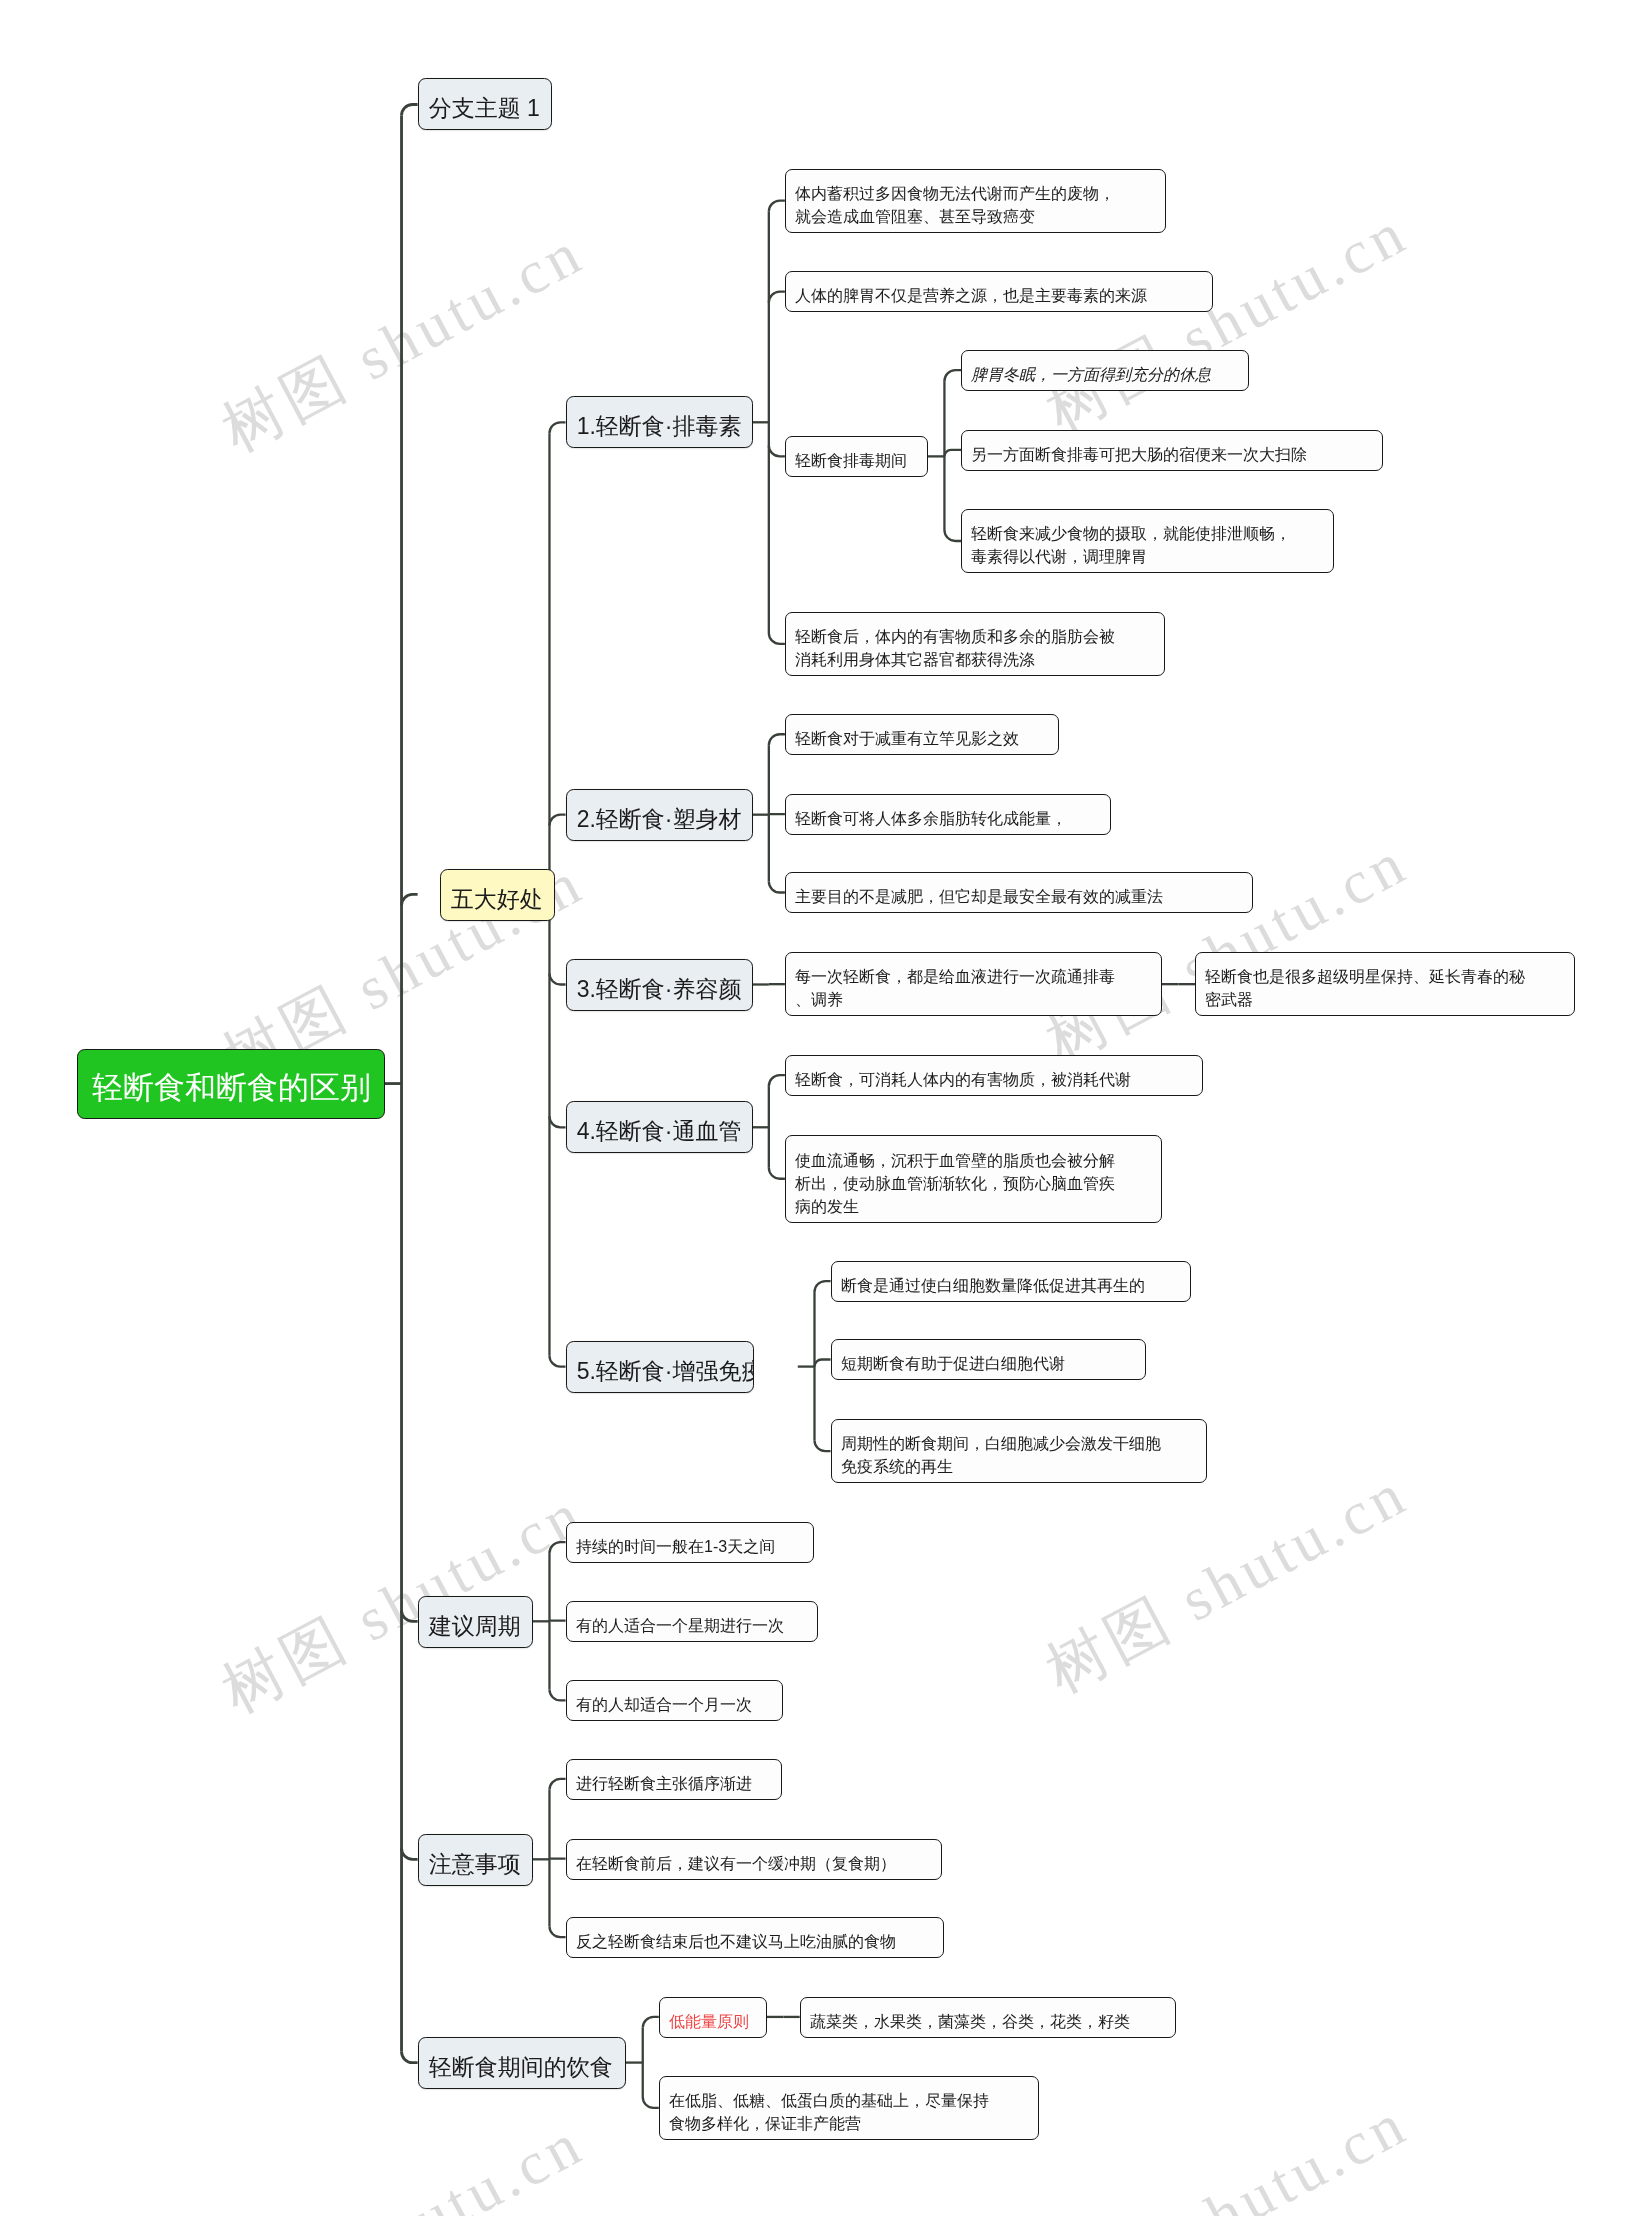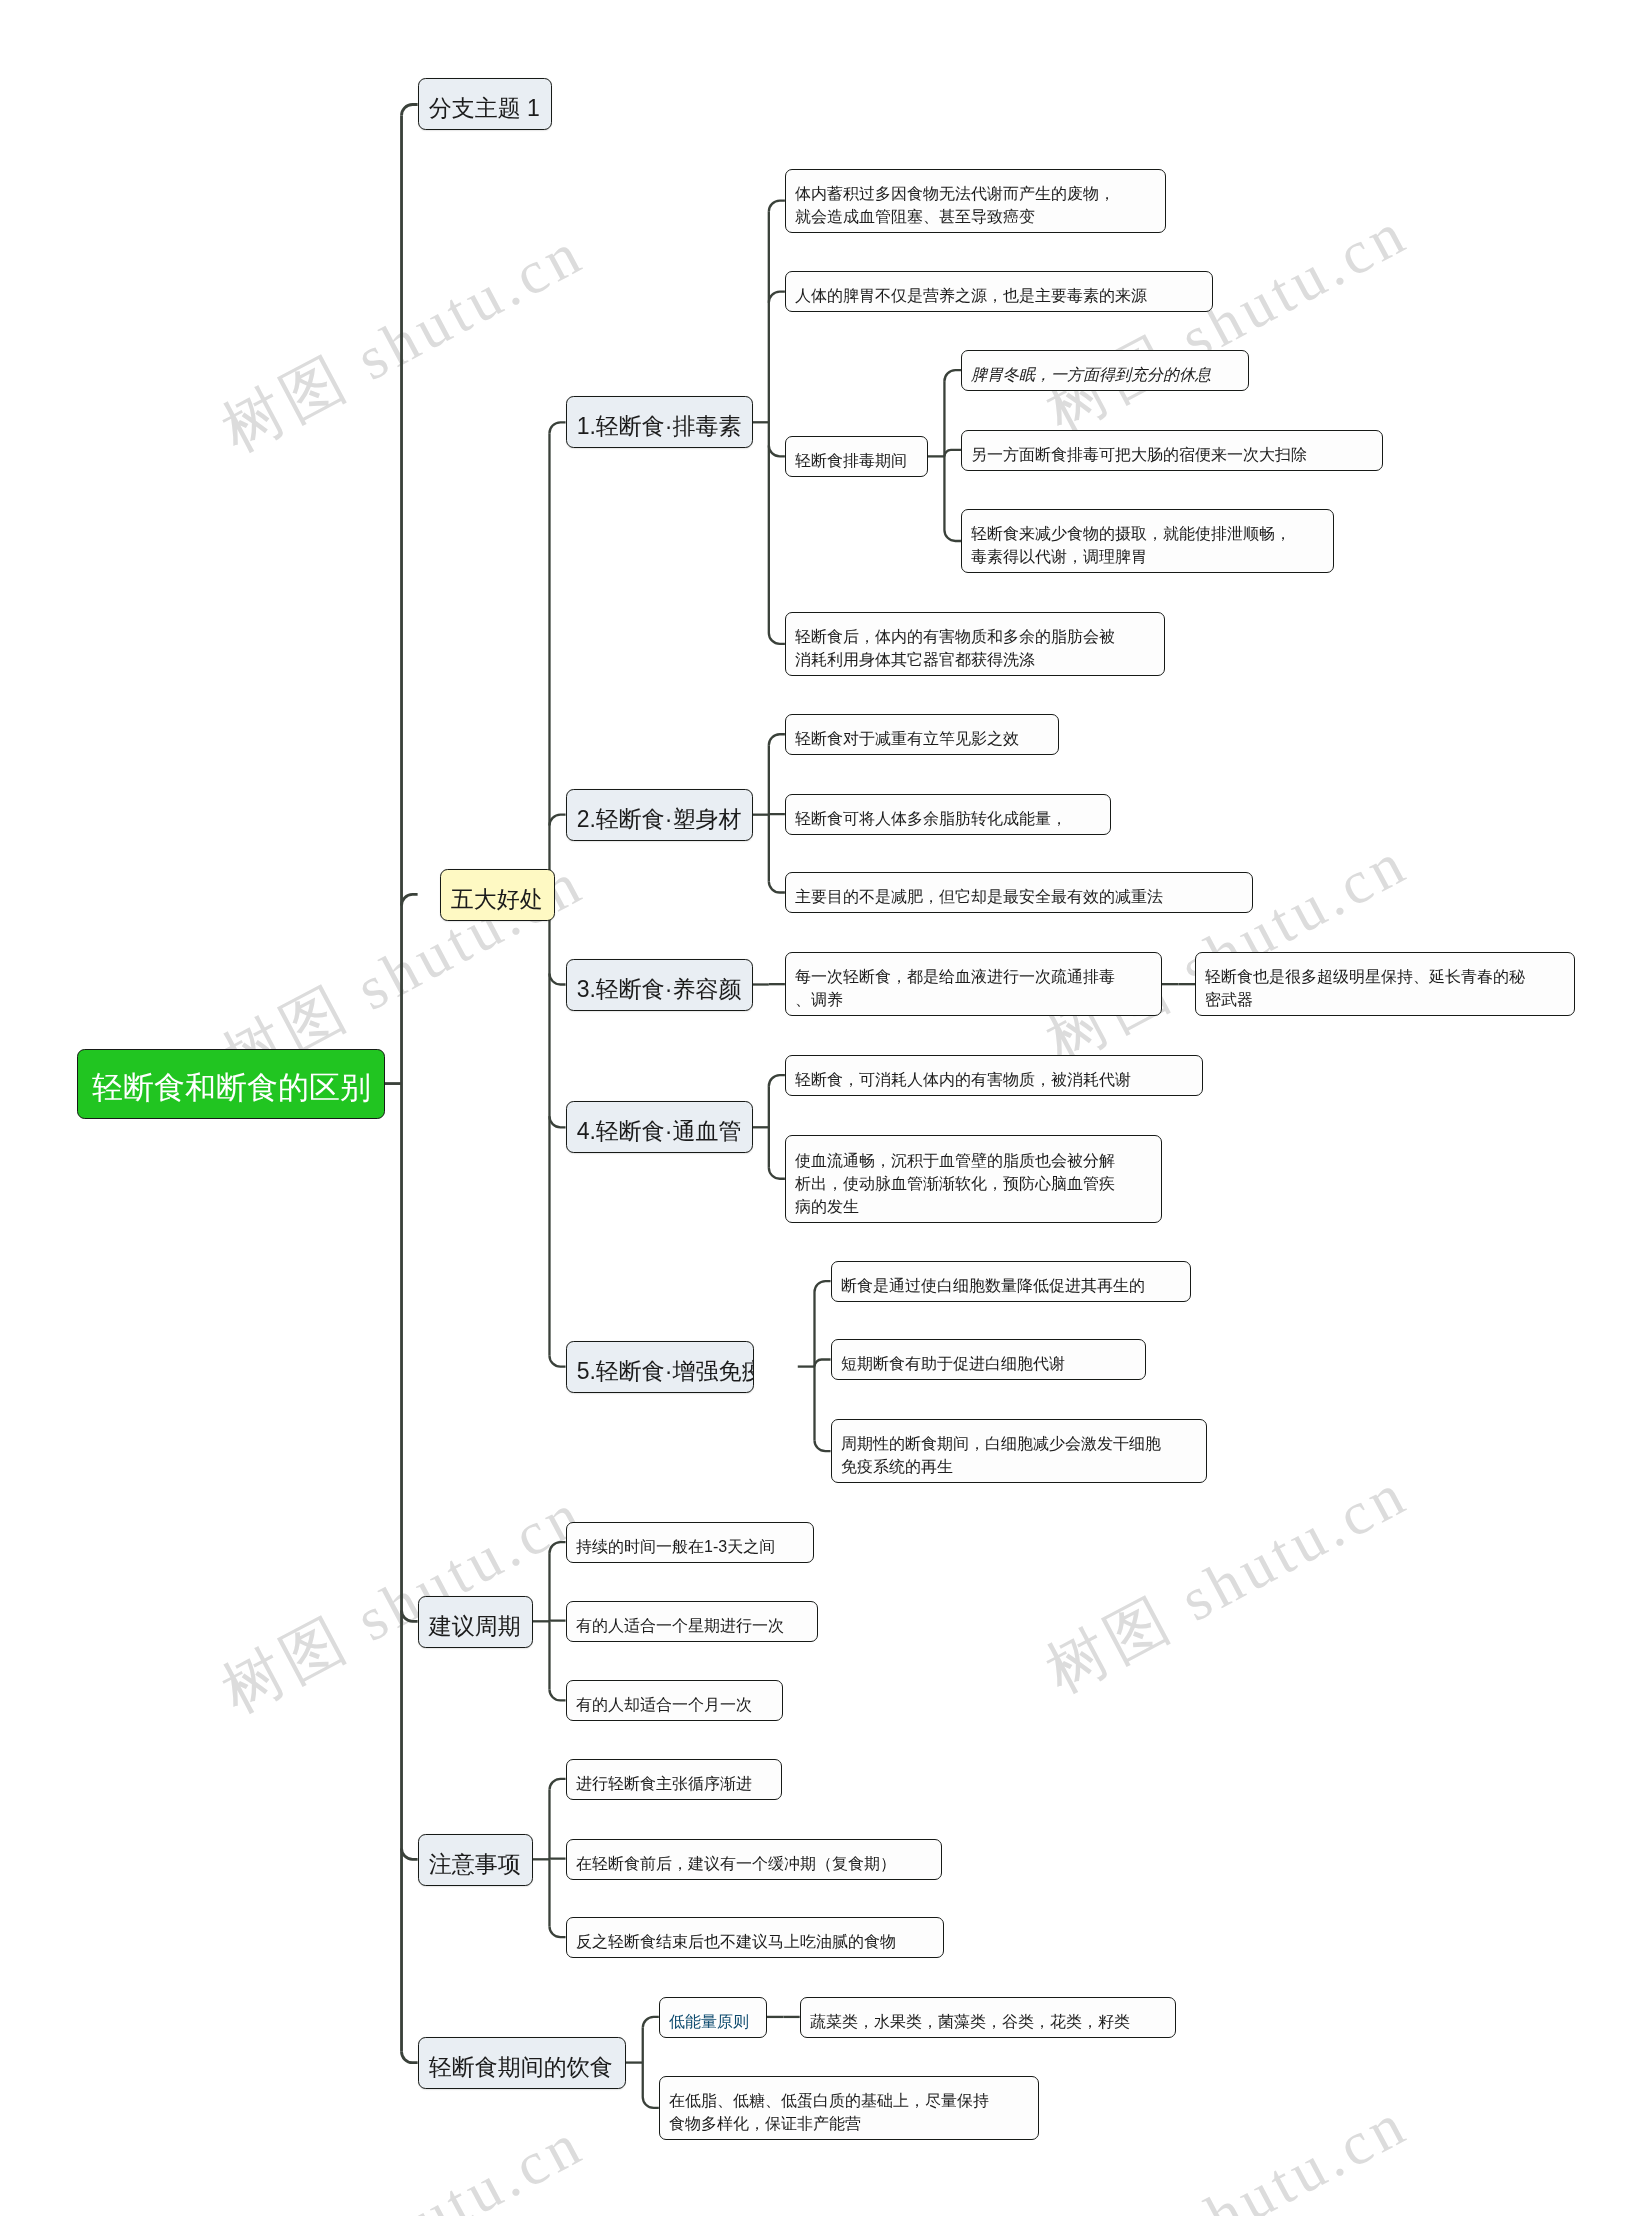--- a/index.html
+++ b/index.html
@@ -202,21 +202,21 @@
       </div>
     <div class="node plain" style="left: 566px; top: 1839px; width: 376px; height: 41px; border-color: rgb(23, 26, 23); background: rgb(253, 253, 253); color: rgb(27, 27, 27);">
         <span class="node-label">在轻断食前后，建议有一个缓冲期（复食期）</span>
       </div>
     <div class="node plain" style="left: 566px; top: 1917px; width: 378px; height: 41px; border-color: rgb(23, 26, 23); background: rgb(253, 253, 253); color: rgb(27, 27, 27);">
         <span class="node-label">反之轻断食结束后也不建议马上吃油腻的食物</span>
       </div>
     <div class="node topic" style="left: 418px; top: 2037px; width: 208px; height: 52px; border-color: rgb(23, 26, 23); background: rgb(233, 238, 243); color: rgb(27, 27, 27);">
         <span class="node-label">轻断食期间的饮食</span>
       </div>
-    <div class="node plain" style="left: 659px; top: 1997px; width: 108px; height: 41px; border-color: rgb(23, 26, 23); background: rgb(253, 253, 253); color: #0c4a6e;">
+    <div class="node plain" style="left: 659px; top: 1997px; width: 108px; height: 41px; border-color: rgb(23, 26, 23); background: rgb(253, 253, 253); color: #ef4444;">
         <span class="node-label">低能量原则</span>
       </div>
     <div class="node plain" style="left: 800px; top: 1997px; width: 376px; height: 41px; border-color: rgb(23, 26, 23); background: rgb(253, 253, 253); color: rgb(27, 27, 27);">
         <span class="node-label">蔬菜类，水果类，菌藻类，谷类，花类，籽类</span>
       </div>
     <div class="node plain" style="left: 659px; top: 2076px; width: 380px; height: 64px; border-color: rgb(23, 26, 23); background: rgb(253, 253, 253); color: rgb(27, 27, 27);">
         <span class="node-label">在低脂、低糖、低蛋白质的基础上，尽量保持<br>食物多样化，保证非产能营</span>
       </div>
   </div>
 

